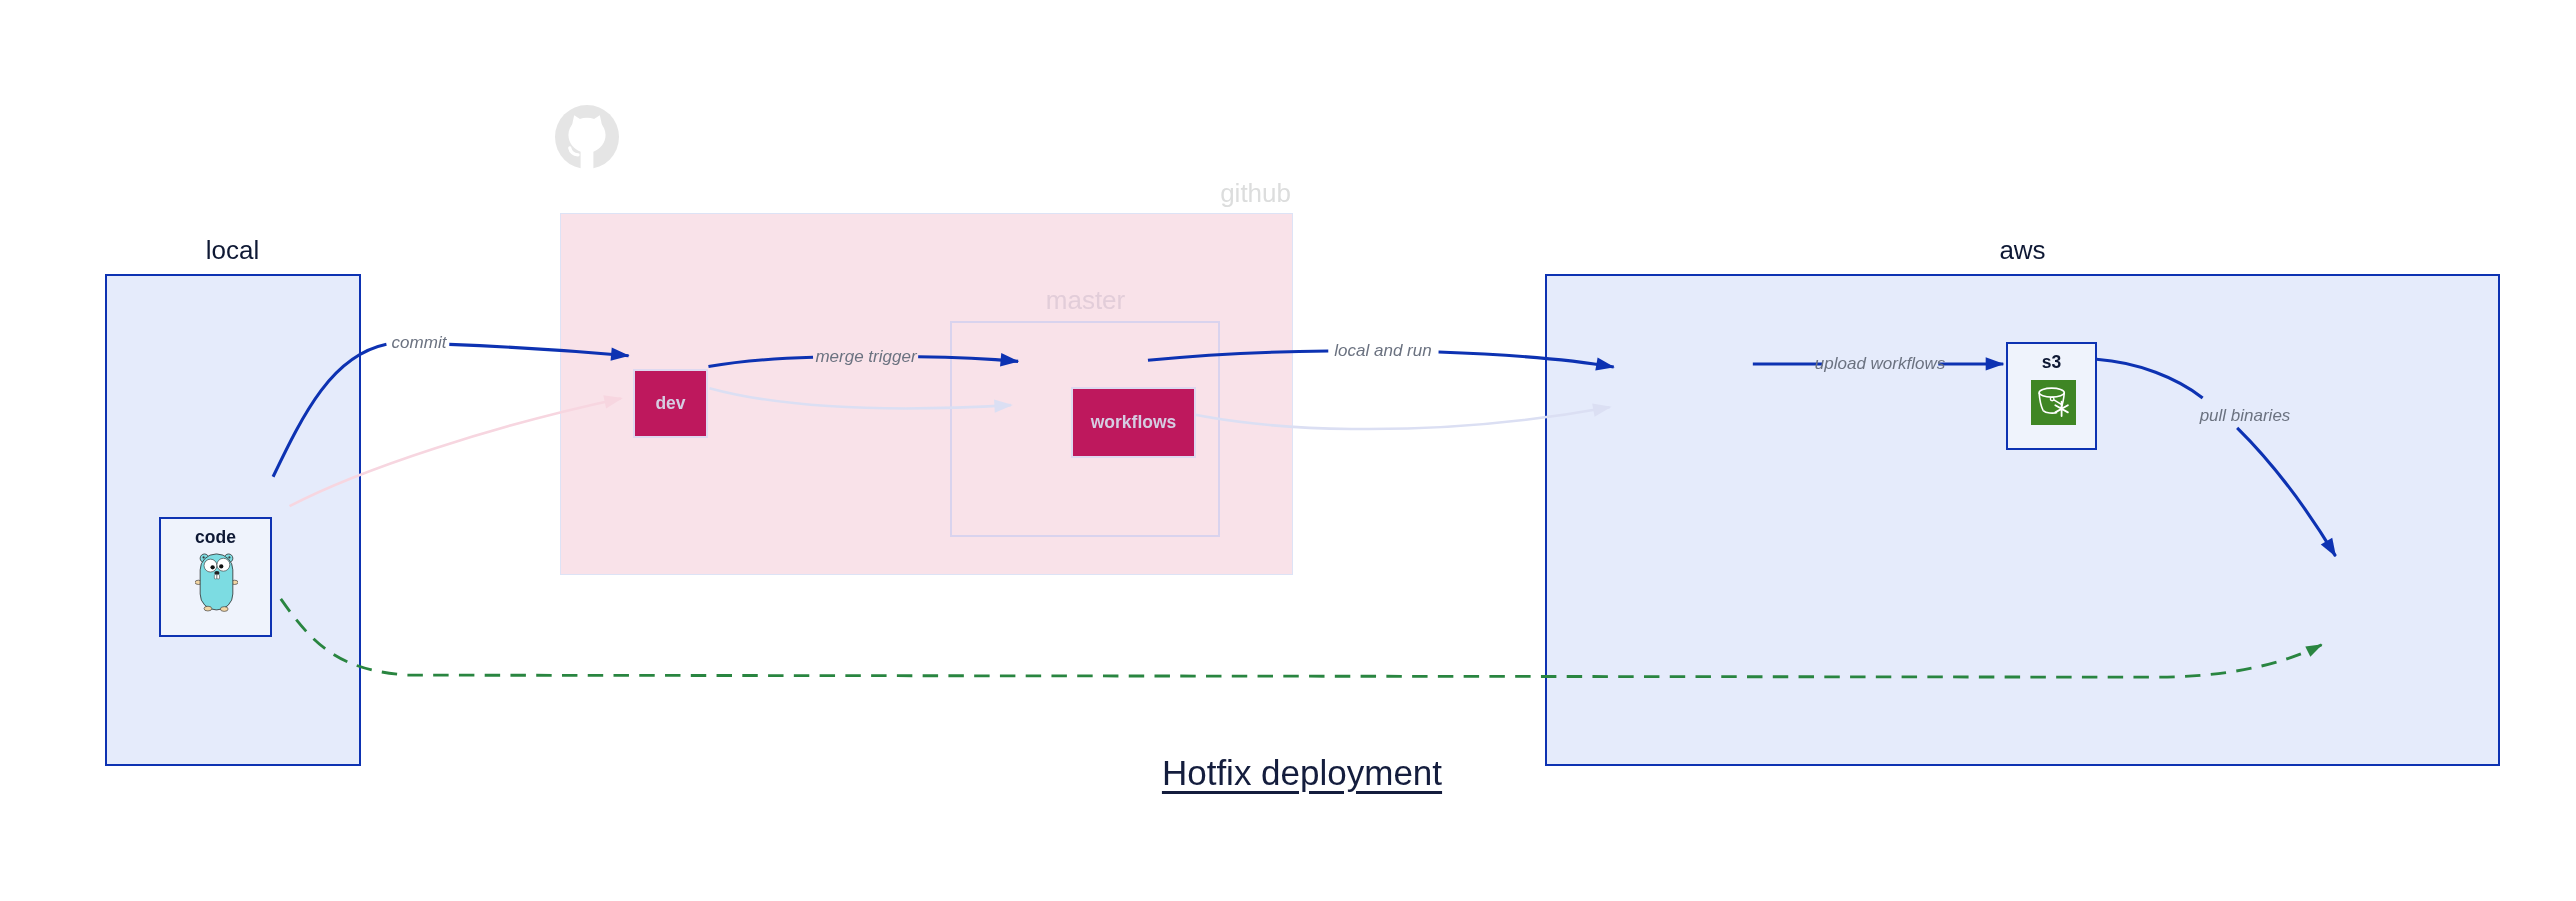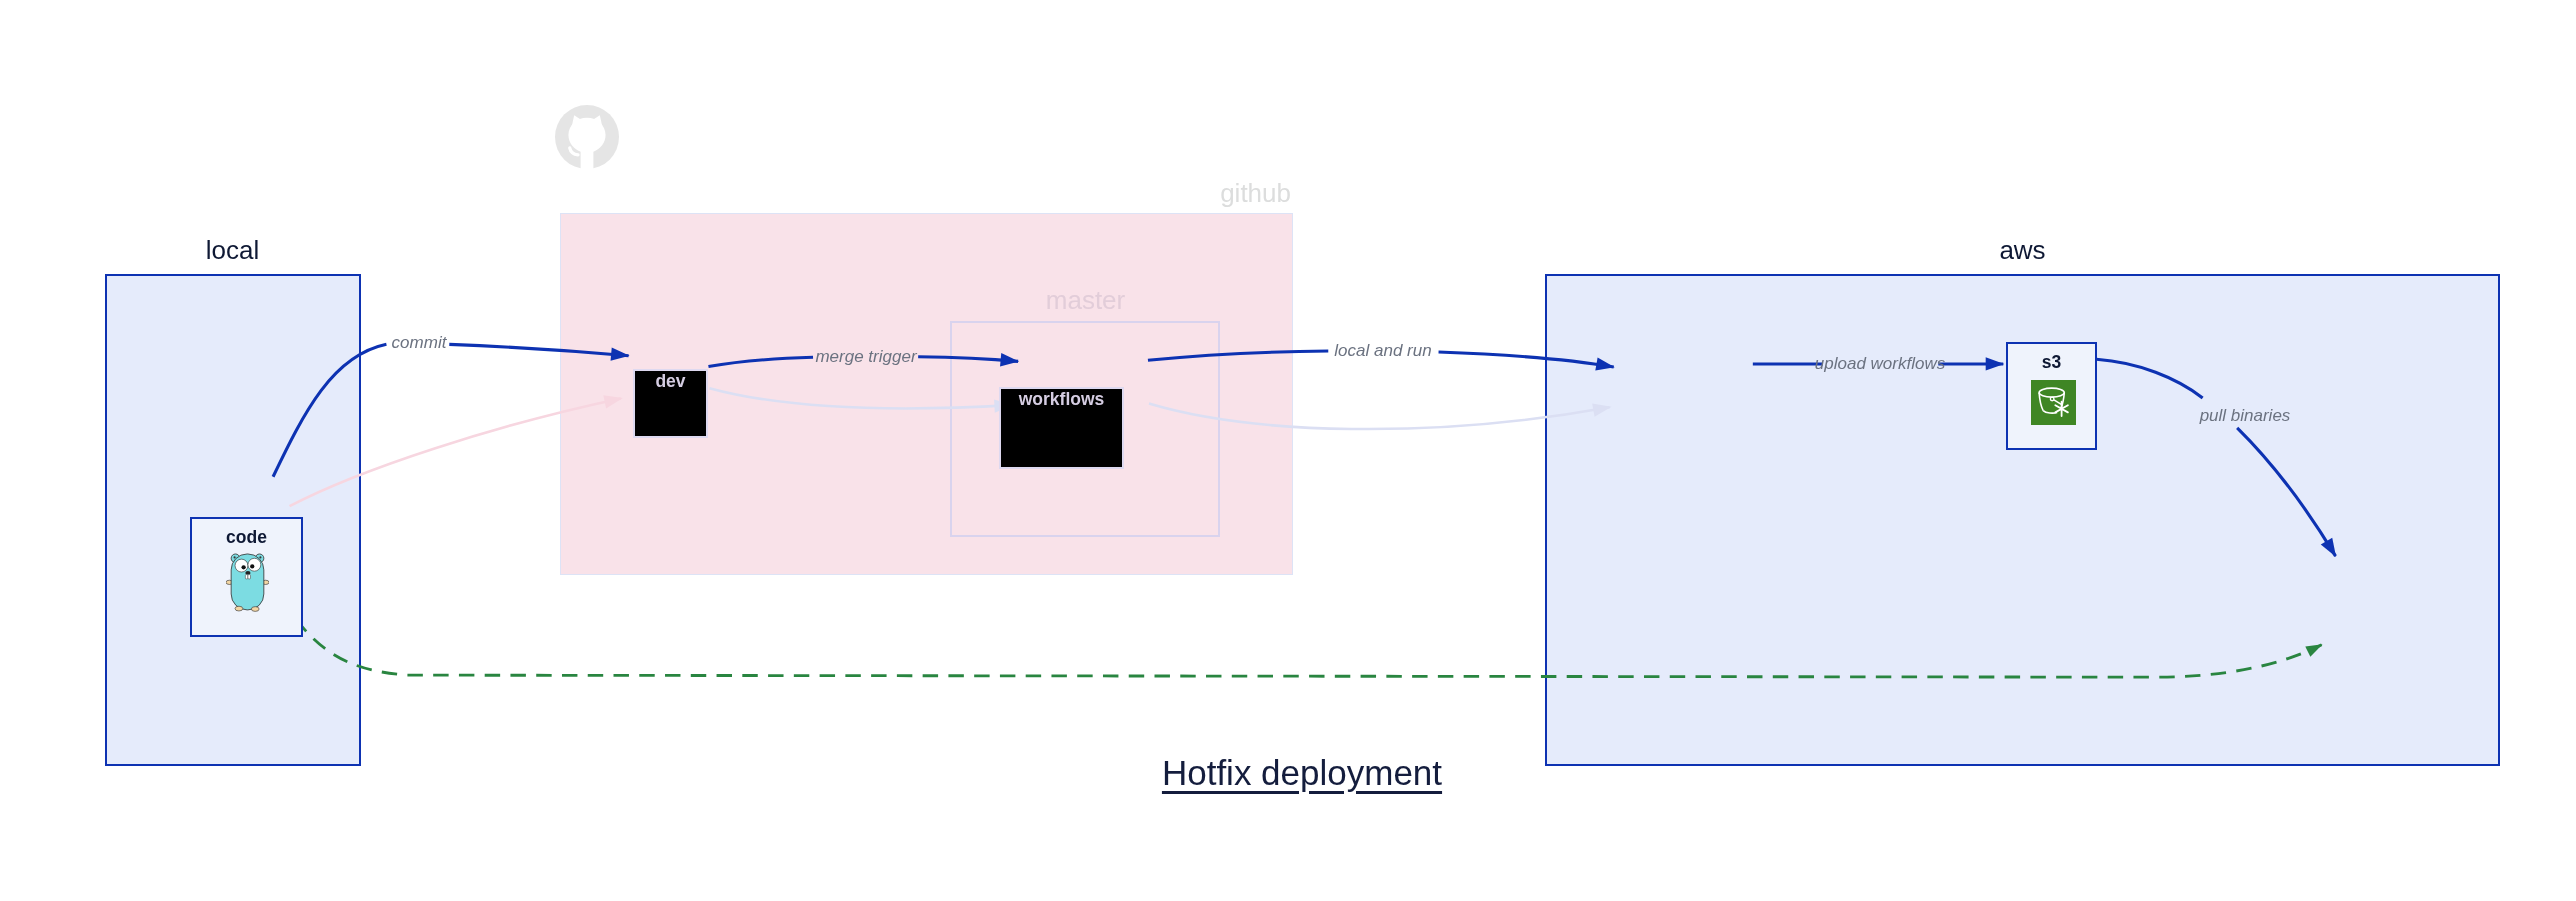--- a/index.html
+++ b/index.html
@@ -5,21 +5,21 @@
   html,body{margin:0;padding:0;background:#ffffff;}
   .canvas{position:relative;width:2604px;height:902px;background:#ffffff;overflow:hidden;
           font-family:"Liberation Sans","DejaVu Sans",sans-serif;}
   .abs{position:absolute;box-sizing:border-box;margin-top:40px;}
   
   .container-blue{background:#e5ebfb;border:2.6px solid #0d32b2;z-index:1;}
   .container-pink{background:#f9e2e9;border:1.5px solid #dde3f6;z-index:1;}
   .container-master{background:transparent;border:2.1px solid #d9d3ee;z-index:1;}
   
   .node{background:#eff3fc;border:2.6px solid #0d32b2;z-index:3;text-align:center;}
-  .node-faded{background:#000000;border:2.1px solid #ded9f0;z-index:3;display:flex;align-items:flex-start;justify-content:center;}
+  .node-faded{background:#be185d;border:2.1px solid #ded9f0;z-index:3;display:flex;align-items:center;justify-content:center;}
   .node-label{font-weight:bold;font-size:17.5px;color:#0e1834;margin-top:8.2px;}
   .node-label-faded{font-weight:bold;font-size:17.5px;color:#d5cde2;}
   
   .group-label{font-size:26px;color:#0e1834;z-index:4;}
   .group-label-faded{font-size:26px;z-index:4;}
   .center{text-align:center;}
   .right{text-align:right;}
   
   .edge-label{position:absolute;transform:translate(-50%,-50%);font-style:italic;font-size:17px;
               color:#6b7280;white-space:nowrap;z-index:5;}
@@ -101,21 +101,21 @@
     <g>
       <path d="M 4069 697 C 4150 703, 4225 733, 4275 772" stroke="#0d32b2" stroke-width="6" fill="none"></path>
       <path d="M 4342 830 C 4415 902, 4478 988, 4533 1079" stroke="#0d32b2" stroke-width="6" fill="none" marker-end="url(#arr-blue)"></path>
     </g>
 
     <g>
       <path d="M 545 1162 C 610 1255, 660 1300, 790 1310 L 4180 1314 C 4310 1314, 4420 1294, 4506 1251" stroke="#298540" stroke-width="5.5" fill="none" stroke-dasharray="30 20" marker-end="url(#arr-green)"></path>
     </g>
   </svg>
 
-  <div class="abs node" style="left:190px;top:477px;width:113px;height:120px;">
+  <div class="abs node" style="left:159px;top:477px;width:113px;height:120px;">
     <div class="node-label">code</div>
     <div class="icon-wrap" style="left:34px;top:32px;width:43px;height:61px;">
       <svg width="43" height="61" viewBox="0 0 100 140">
         <circle cx="22" cy="16" r="10" fill="#7cdce2" stroke="#3a3a3a" stroke-width="2"></circle>
         <circle cx="78" cy="16" r="10" fill="#7cdce2" stroke="#3a3a3a" stroke-width="2"></circle>
         <circle cx="20" cy="14" r="2.5" fill="#3a3a3a"></circle>
         <circle cx="80" cy="14" r="2.5" fill="#3a3a3a"></circle>
         <ellipse cx="8" cy="72" rx="8" ry="5" fill="#f3d6a4" stroke="#3a3a3a" stroke-width="1.5"></ellipse>
         <ellipse cx="92" cy="72" rx="8" ry="5" fill="#f3d6a4" stroke="#3a3a3a" stroke-width="1.5"></ellipse>
         <rect x="12" y="6" width="76" height="130" rx="37" fill="#7cdce2" stroke="#3a3a3a" stroke-width="2"></rect>
@@ -129,21 +129,21 @@
         <ellipse cx="30" cy="133" rx="9" ry="5.5" fill="#f3d6a4" stroke="#3a3a3a" stroke-width="1.5"></ellipse>
         <ellipse cx="68" cy="134" rx="9" ry="5.5" fill="#f3d6a4" stroke="#3a3a3a" stroke-width="1.5"></ellipse>
       </svg>
     </div>
   </div>
 
   <div class="abs node-faded" style="left:633px;top:329px;width:75px;height:69px;">
     <div class="node-label-faded">dev</div>
   </div>
 
-  <div class="abs node-faded" style="left:999px;top:347px;width:125px;height:82px;">
+  <div class="abs node-faded" style="left:1071px;top:347px;width:125px;height:71px;">
     <div class="node-label-faded">workflows</div>
   </div>
 
 
   <div class="abs node" style="left:2006px;top:302px;width:91px;height:108px;">
     <div class="node-label">s3</div>
     <div class="icon-wrap" style="left:23px;top:36px;width:45px;height:45px;">
       <svg width="45" height="45" viewBox="0 0 100 100">
         <rect x="0" y="0" width="100" height="100" fill="#3f8624"></rect>
         <ellipse cx="46" cy="28" rx="28" ry="10" fill="none" stroke="#ffffff" stroke-width="3.5"></ellipse>

